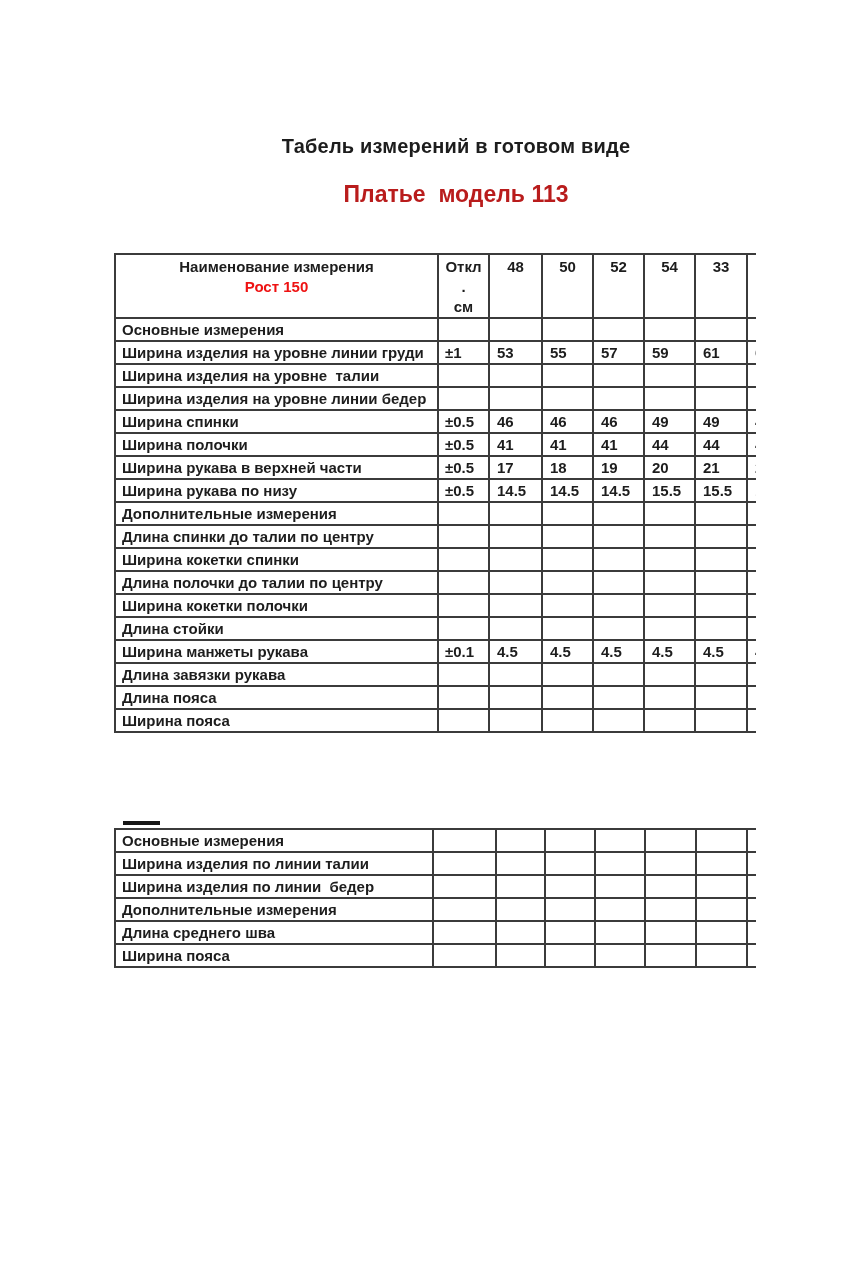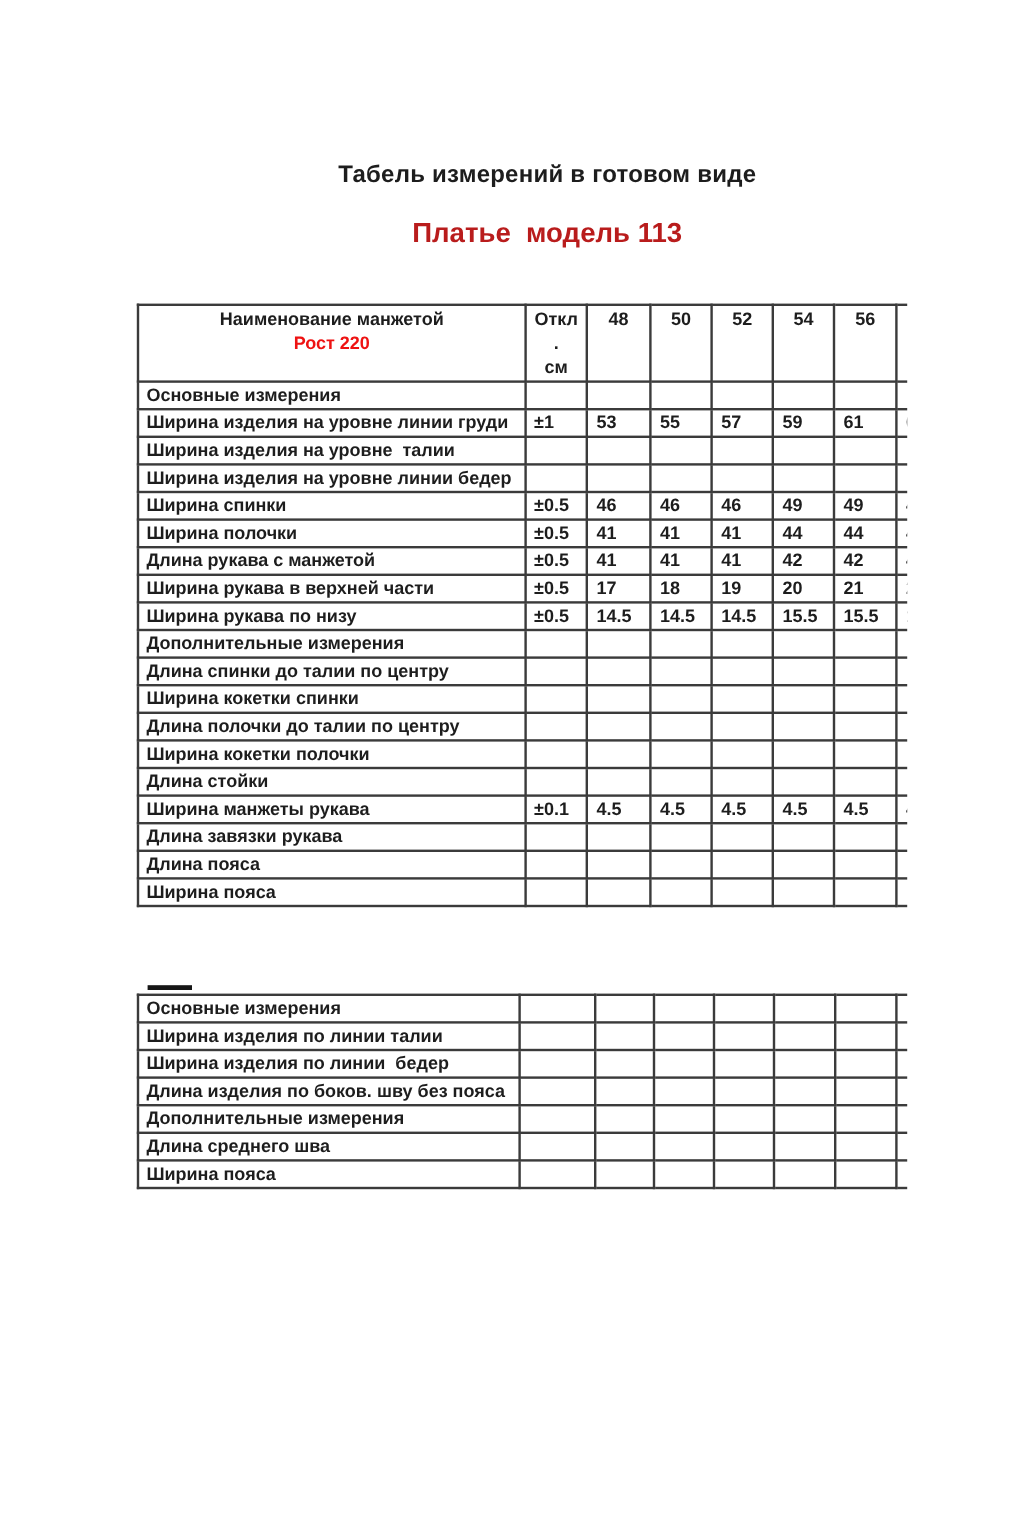--- a/index.html
+++ b/index.html
@@ -40,33 +40,33 @@
           <col style="width:53px">
           <col style="width:51px">
         <col style="width:51px">
           <col style="width:51px">
           <col style="width:52px">
           <col style="width:50px">
       </colgroup>
       <thead>
         <tr>
           <th class="name-h">
-            <div>Наименование манжетой</div>
-            <div class="red-line" style="color: rgb(238, 18, 18);">Рост 220</div>
+            <div>Наименование измерения</div>
+            <div class="red-line" style="color: rgb(238, 18, 18);">Рост 150</div>
           </th>
           <th class="off-h">
             <div>Откл</div>
             <div>.</div>
             <div>см</div>
           </th>
           <th>48</th>
           <th>50</th>
           <th>52</th>
           <th>54</th>
-          <th>56</th>
+          <th>33</th>
           <th>58</th>
         </tr>
       </thead>
       <tbody>
           <tr>
             <td class="lab">Основные измерения</td>
             <td class="off"></td>
             <td class="num"></td>
             <td class="num"></td>
             <td class="num"></td>
@@ -118,30 +118,20 @@
             <td class="lab">Ширина полочки</td>
             <td class="off">±0.5</td>
             <td class="num">41</td>
             <td class="num">41</td>
             <td class="num">41</td>
             <td class="num">44</td>
             <td class="num">44</td>
             <td class="num">44</td>
           </tr>
           <tr>
-            <td class="lab">Длина рукава с манжетой</td>
-            <td class="off">±0.5</td>
-            <td class="num">41</td>
-            <td class="num">41</td>
-            <td class="num">41</td>
-            <td class="num">42</td>
-            <td class="num">42</td>
-            <td class="num">42</td>
-          </tr>
-          <tr>
             <td class="lab">Ширина рукава в верхней части</td>
             <td class="off">±0.5</td>
             <td class="num">17</td>
             <td class="num">18</td>
             <td class="num">19</td>
             <td class="num">20</td>
             <td class="num">21</td>
             <td class="num">22</td>
           </tr>
           <tr>
@@ -295,30 +285,20 @@
             <td class="lab">Ширина изделия по линии  бедер</td>
             <td class="off"></td>
             <td class="num"></td>
             <td class="num"></td>
             <td class="num"></td>
             <td class="num"></td>
             <td class="num"></td>
             <td class="num"></td>
           </tr>
           <tr>
-            <td class="lab">Длина изделия по боков. шву без пояса</td>
-            <td class="off"></td>
-            <td class="num"></td>
-            <td class="num"></td>
-            <td class="num"></td>
-            <td class="num"></td>
-            <td class="num"></td>
-            <td class="num"></td>
-          </tr>
-          <tr>
             <td class="lab">Дополнительные измерения</td>
             <td class="off"></td>
             <td class="num"></td>
             <td class="num"></td>
             <td class="num"></td>
             <td class="num"></td>
             <td class="num"></td>
             <td class="num"></td>
           </tr>
           <tr>

